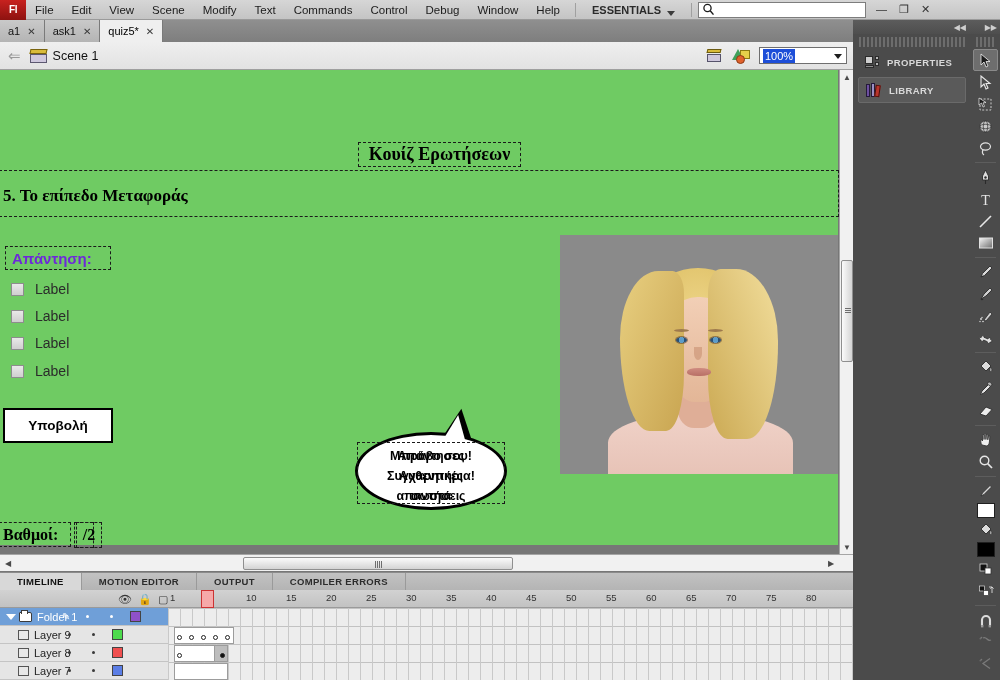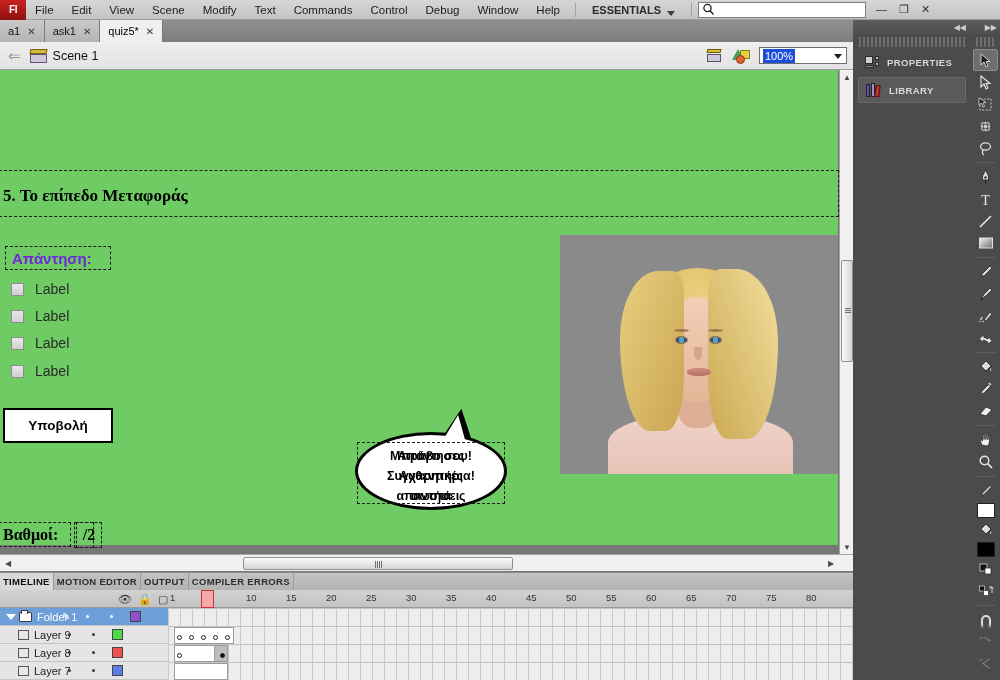--- a/index.html
+++ b/index.html
@@ -259,21 +259,21 @@
   .hscroll .grip { position:absolute; left:131px; top:3px; width:7px; height:7px;
     background: repeating-linear-gradient(90deg, #6e6e6e 0 1px, transparent 1px 2px); }
 
   
   .tl-wrap {
     position: absolute; left: 0; top: 572px; width: 853px; height: 108px;
     background: #c8c8c8; border-top: 1px solid #8b8b8b;
   }
   .tl-tabs { display: flex; height: 17px; background: linear-gradient(#c2c2c2,#b4b4b4); }
   .tl-tab {
-    padding: 0 3px; font-size: 9.5px; font-weight: bold; color: #2c2c2c;
+    padding: 0 17px; font-size: 9.5px; font-weight: bold; color: #2c2c2c;
     letter-spacing: .3px; display: flex; align-items: center;
     border-right: 1px solid #9a9a9a;
   }
   .tl-tab.active { background: #d8d8d8; color: #111; }
   .tl-header {
     position: absolute; left: 0; top: 17px; width: 853px; height: 18px;
     background: linear-gradient(#d2d2d2,#c2c2c2); border-bottom: 1px solid #9a9a9a;
   }
   .eye-i, .lock-i, .out-i { position: absolute; top: 3px; font-size: 11px; color: #333; }
   .ruler { position: absolute; left: 168px; top: 17px; width: 685px; height: 18px; }
@@ -433,20 +433,23 @@
       <div class="zoom-field">
         <span class="zoom-val">100%</span>
         <span class="zoom-caret"></span>
       </div>
     </div>
   </div>
 
   <div class="canvas-wrap">
     <div class="stage">
 
+      <div class="tf-title dashed">
+        <span>Κουίζ Ερωτήσεων</span>
+      </div>
 
       <div class="tf-question dashed">
         <span>5. Το επίπεδο Μεταφοράς</span>
       </div>
 
       <div class="tf-answer dashed">
         <span>Απάντηση:</span>
       </div>
 
       <div class="cbrow" style="top:211px">

